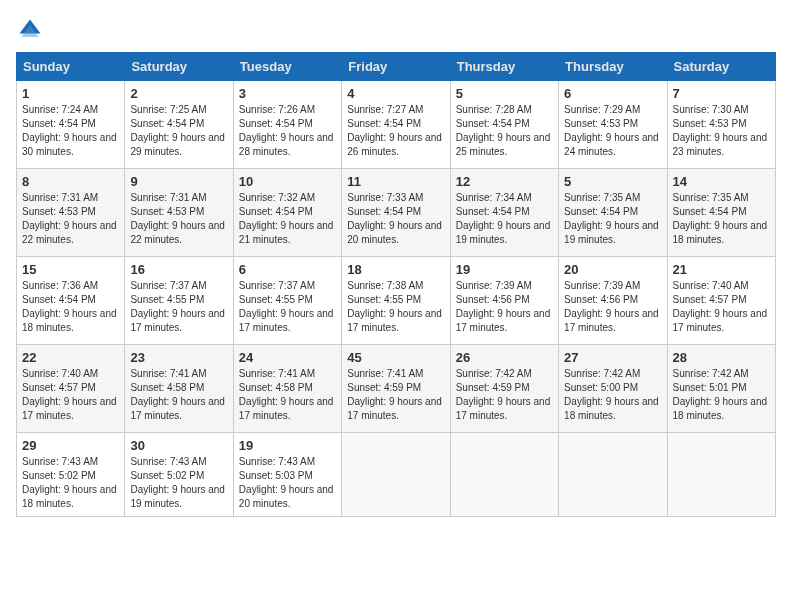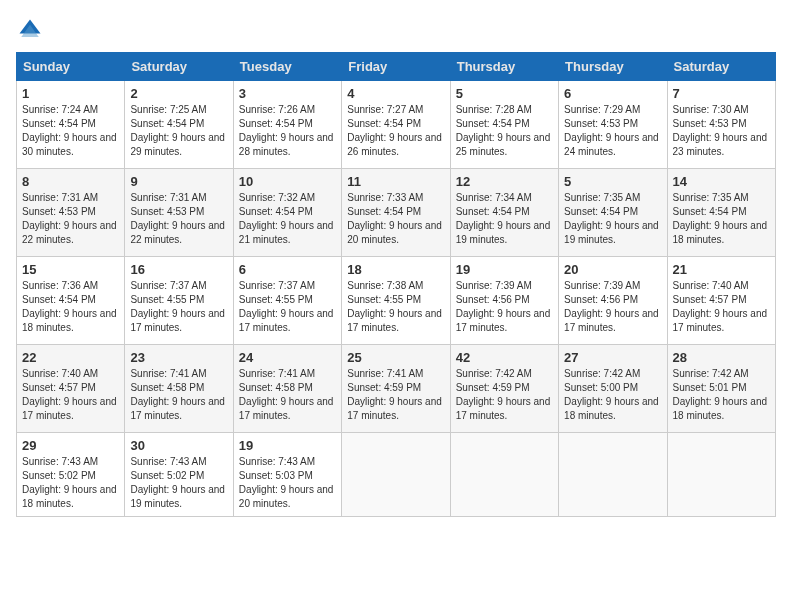--- a/index.html
+++ b/index.html
@@ -227,25 +227,25 @@
       </td>
         <td>
         <span class="day-number">23</span>
         <span class="day-info">Sunrise: 7:41 AM<br>Sunset: 4:58 PM<br>Daylight: 9 hours and 17 minutes.</span>
       </td>
         <td>
         <span class="day-number">24</span>
         <span class="day-info">Sunrise: 7:41 AM<br>Sunset: 4:58 PM<br>Daylight: 9 hours and 17 minutes.</span>
       </td>
         <td>
-        <span class="day-number">25</span>
+        <span class="day-number">45</span>
         <span class="day-info">Sunrise: 7:41 AM<br>Sunset: 4:59 PM<br>Daylight: 9 hours and 17 minutes.</span>
       </td>
         <td>
-        <span class="day-number">42</span>
+        <span class="day-number">26</span>
         <span class="day-info">Sunrise: 7:42 AM<br>Sunset: 4:59 PM<br>Daylight: 9 hours and 17 minutes.</span>
       </td>
         <td>
         <span class="day-number">27</span>
         <span class="day-info">Sunrise: 7:42 AM<br>Sunset: 5:00 PM<br>Daylight: 9 hours and 18 minutes.</span>
       </td>
         <td>
         <span class="day-number">28</span>
         <span class="day-info">Sunrise: 7:42 AM<br>Sunset: 5:01 PM<br>Daylight: 9 hours and 18 minutes.</span>
       </td>

